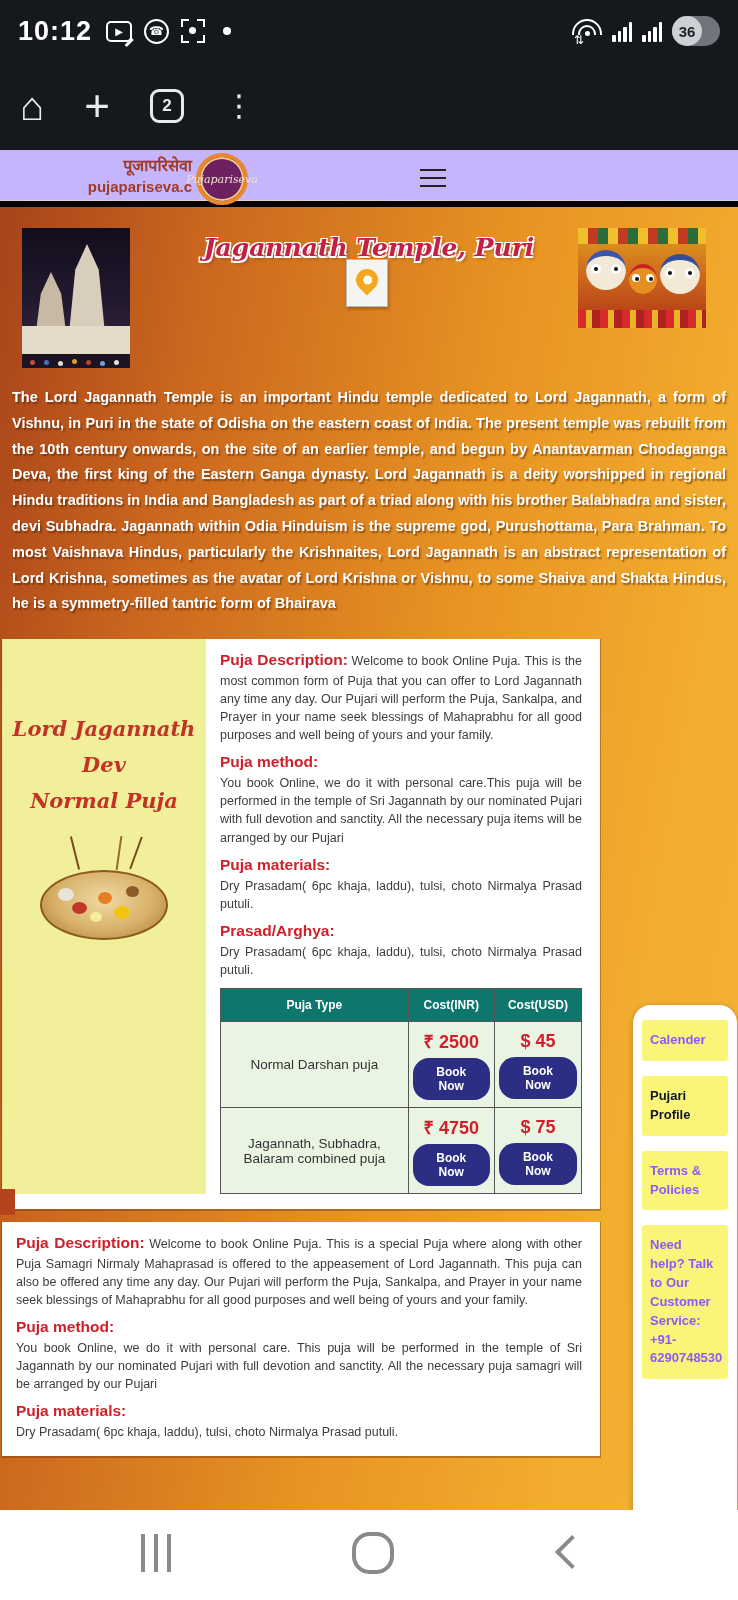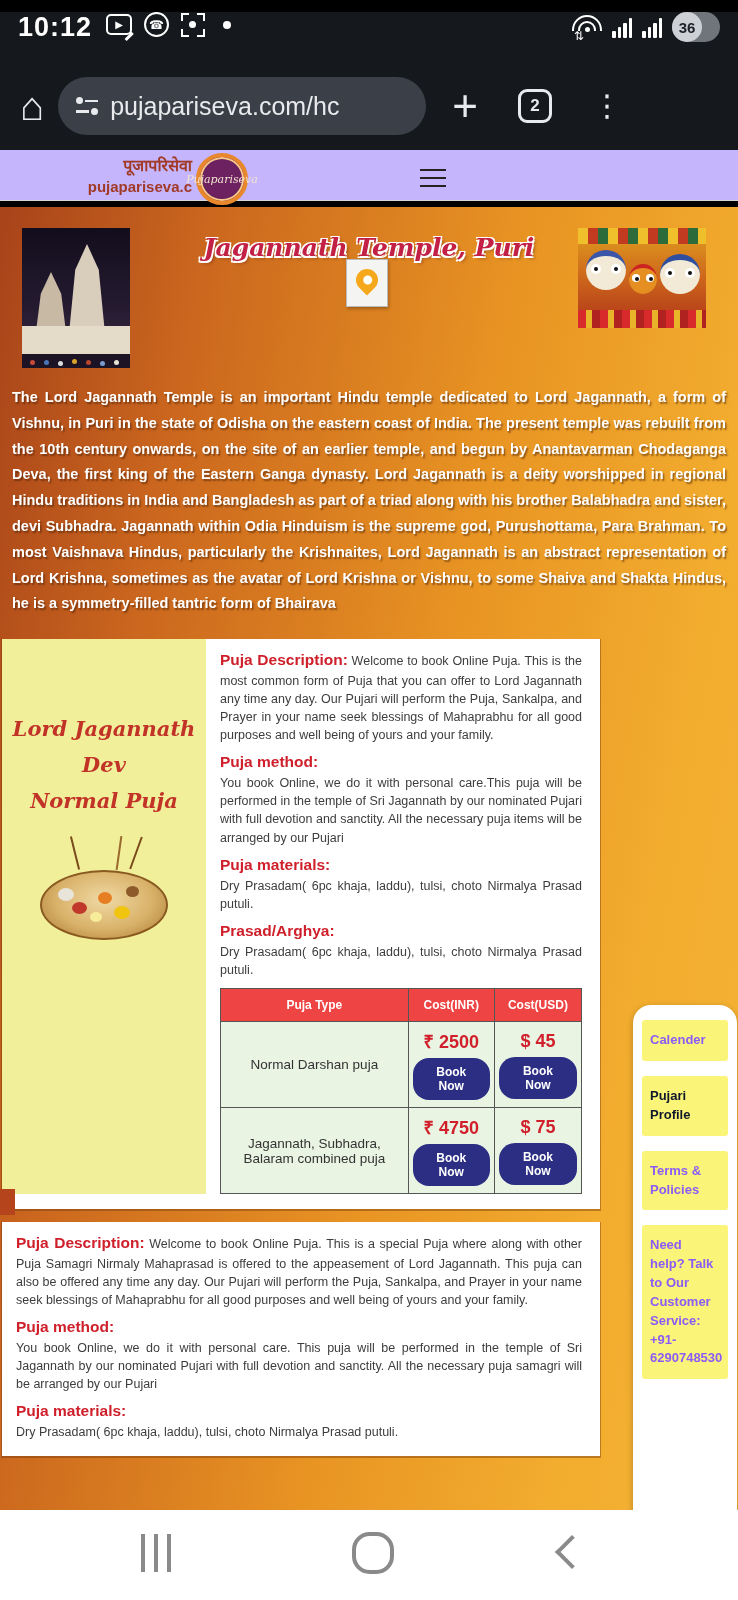--- a/index.html
+++ b/index.html
@@ -1,21 +1,21 @@
 <!DOCTYPE html>
 <html><head>
 <meta charset="utf-8">
 <style>
   * { margin:0; padding:0; box-sizing:border-box; }
   html,body { width:738px; height:1600px; }
   body { position:relative; overflow:hidden; background:#000; font-family:"Liberation Sans", sans-serif; }
 
   
-  .statusbar { position:absolute; top:12px; left:0; width:738px; height:62px; background:#15181d;
-    display:flex; align-items:flex-start; padding:0 18px; color:#fff; }
+  .statusbar { position:absolute; top:0; left:0; width:738px; height:62px; background:#15181d;
+    display:flex; align-items:center; padding:0 18px; color:#fff; }
   .sb-time { font-size:27px; font-weight:bold; letter-spacing:1px; }
   .sb-left-icons { display:flex; align-items:center; gap:12px; margin-left:14px; }
   .rec-icon { width:26px; height:21px; border:2px solid #fff; border-radius:5px; position:relative; font-size:10px;
     display:flex; align-items:center; justify-content:center; }
   .rec-icon .pen { position:absolute; right:-4px; bottom:-4px; width:10px; height:2.5px; background:#fff; transform:rotate(-45deg); }
   .wa-icon { width:25px; height:25px; border:2px solid #fff; border-radius:50%; font-size:12px; display:flex; align-items:center; justify-content:center; }
   .scan-icon { width:24px; height:24px; position:relative; }
   .scan-icon i { position:absolute; width:8px; height:8px; border:0 solid #fff; }
   .scan-icon .tl{ top:0; left:0; border-top-width:2.5px; border-left-width:2.5px; }
   .scan-icon .tr{ top:0; right:0; border-top-width:2.5px; border-right-width:2.5px; }
@@ -132,21 +132,21 @@
   .plate .i4 { top:34px; left:72px; width:16px; height:13px; background:#f1c40f; }
   .plate .i5 { top:14px; left:84px; width:13px; height:11px; background:#8e5a2a; }
   .plate .i6 { top:40px; left:48px; width:12px; height:10px; background:#f7ec9a; }
 
   .rightcol { flex:1; padding:10px 18px 0 14px; }
   .body-text { font-size:12.5px; line-height:1.45; color:#3d3d3d; text-align:justify; }
   .sec-head { color:#cf1f2a; font-weight:bold; font-size:15.5px; margin:9px 0 3px 0; }
   .desc-head { color:#cf1f2a; font-weight:bold; font-size:15.5px; }
 
   table.puja { width:100%; border-collapse:collapse; margin-top:9px; border:1.5px solid #555; }
-  table.puja th { background:#ef4444; color:#fff; font-size:12px; font-weight:bold; padding:9px 4px; border:1.5px solid #555; }
+  table.puja th { background:#0f766e; color:#fff; font-size:12px; font-weight:bold; padding:9px 4px; border:1.5px solid #555; }
   table.puja td { background:#e9f4e3; border:1.5px solid #555; text-align:center; vertical-align:middle; padding:7px 4px; }
   td.ptype { font-size:13.5px; color:#333; width:52%; }
   .price { color:#d1202c; font-weight:bold; font-size:18px; margin-bottom:5px; }
   .bookbtn { display:inline-block; background:#2b2e83; color:#fff; font-size:12px; font-weight:bold;
     border:none; border-radius:16px; padding:7px 13px; }
 
   
   .sidebar { position:absolute; left:633px; top:366px; width:104px; height:872px; background:#fff; border-radius:18px;
     box-shadow:0 2px 6px rgba(0,0,0,.25); }
   .sb-item { margin:15px 9px; background:#faf479; border-radius:3px; padding:11px 8px; font-size:13px; font-weight:bold; line-height:1.45; }
@@ -199,29 +199,20 @@
         <i class="b4"></i>
       </span>
     <span class="battery">
       <span class="num">36</span>
     </span>
   </span>
 </div>
 
 <div class="browserbar">
   <span class="home-icon">⌂</span>
-  <div class="urlpill">
-    <span class="tune">
-        <i class="d1"></i>
-        <i class="l1"></i>
-        <i class="l2"></i>
-        <i class="d2"></i>
-      </span>
-    <span class="url-text">pujapariseva.com/hc</span>
-  </div>
   <span class="plus-btn">+</span>
   <span class="tabbox">2</span>
   <span class="menu-dots">⋮</span>
 </div>
 
 <div class="siteheader">
   <div class="logo-text">
     <div class="hi">पूजापरिसेवा</div>
     <div class="en">pujapariseva.c</div>
   </div>

